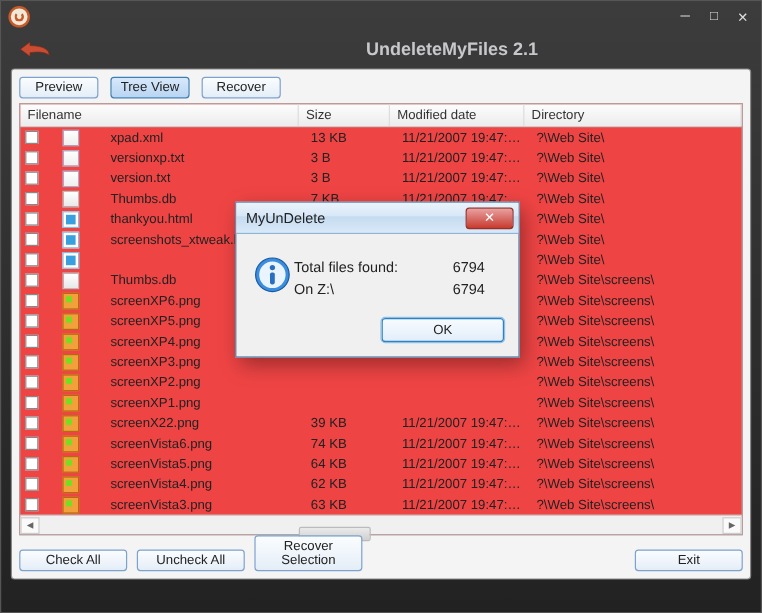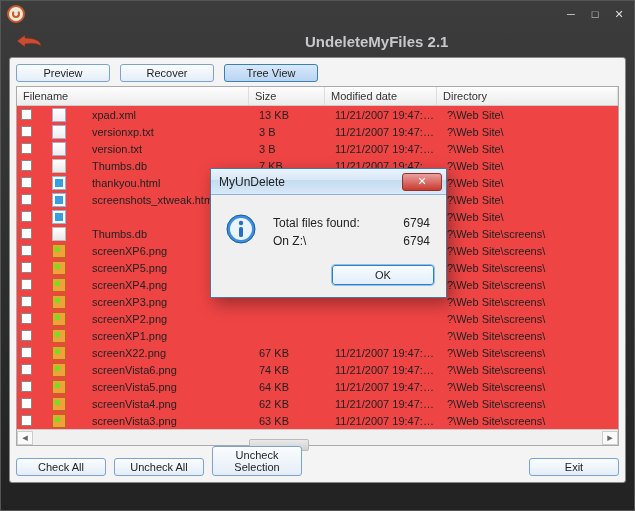--- a/index.html
+++ b/index.html
@@ -13,21 +13,21 @@
 .win-controls { display: flex; gap: 6px; color: #ddd; font-size: 14px; }
 .win-btn { width: 18px; height: 16px; display: flex; align-items: center; justify-content: center; cursor: pointer; }
 .app-title { color: #c8c8cc; font-size: 15px; font-weight: bold; padding-right: 6px; text-align: center; }
 
 .toolbar { height: 28px; display: flex; align-items: center; padding: 0 10px; gap: 260px; }
 .undo-icon { width: 34px; height: 18px; }
 
 .content { margin: 2px 8px 6px 8px; background: #f4f4f4; border: 1px solid #888; border-radius: 3px; height: 426px; position: relative; }
 .tabs { display: flex; gap: 10px; padding: 6px 6px 4px 6px; }
 .btn { background: linear-gradient(#fafdff,#e4edf7); border: 1px solid #7da2ce; border-radius: 3px; padding: 2px 0; text-align: center; cursor: pointer; color: #222; }
-.tab-btn { width: 94px; }
+.tab-btn { width: 66px; }
 .tab-btn.active { background: linear-gradient(#d7e8fb,#b9d5f2); border-color: #3c7fb1; }
 
 .grid { margin: 0 6px; background: #ef4444; border: 1px solid #aaa; height: 360px; display: flex; flex-direction: column; }
 .grid-header { display: flex; background: linear-gradient(#fdfdfd,#ececec); border-bottom: 1px solid #ccc; }
 .gh { padding: 3px 6px; border-right: 1px solid #ddd; color: #333; }
 .c-name { width: 232px; } .c-size { width: 76px; } .c-date { width: 112px; } .c-dir { flex: 1; }
 .grid-body { flex: 1; overflow: hidden; }
 .row { display: flex; align-items: center; height: 17px; padding-left: 4px; }
 .row .c-name { display: flex; align-items: center; gap: 20px; }
 .cb { width: 11px; height: 11px; border: 1px solid #888; background: #fff; }
@@ -46,25 +46,25 @@
 
 .bottom-bar { position:absolute; left:0; right:0; bottom:6px; display:flex; padding:0 6px; gap:8px;align-items:flex-end; }
 .bottom-bar .btn { width: 90px; }
 .bottom-bar .spacer { flex:1; }
 .invert-btn { width: 102px; }
 .exit-btn { width: 80px; }
 
 .footer { height: 20px; }
 
 
-.dialog { position:absolute; left:210px; top:168px; width:237px; background:#f0f0f0; border:1px solid #4a78a4; box-shadow: 4px 6px 16px rgba(0,0,0,0.35); }
+.dialog { position:absolute; left:196px; top:168px; width:237px; background:#f0f0f0; border:1px solid #4a78a4; box-shadow: 4px 6px 16px rgba(0,0,0,0.35); }
 .dlg-title { height:26px; background: linear-gradient(180deg,#eaf3fb 0%,#d7e7f7 45%,#c5dbf0 46%,#d9e9f8 100%); display:flex; align-items:center; justify-content:space-between; padding:0 4px 0 8px; border-bottom:1px solid #8fb4d9; }
 .dlg-title span { color:#222; font-size:12px; }
 .dlg-close { width:40px; height:18px; background: linear-gradient(#e9a0a0,#c83b2e); border:1px solid #963028; border-radius:3px; display:flex; align-items:center; justify-content:center; color:#fff; font-size:11px; }
-.dlg-body { padding: 18px 14px 8px 14px; display:flex; gap:14px; }
+.dlg-body { padding: 18px 26px 8px 14px; display:flex; }
 .info-icon { width:32px; height:32px; flex-shrink:0; }
 .dlg-text { flex:1; }
 .dlg-text table { width:100%; }
 .dlg-text td { font-size:12px; color:#222; padding:1px 0; }
 .dlg-text td.num { text-align:right; }
 .dlg-btns { display:flex; justify-content:flex-end; padding: 6px 12px 12px 12px; }
 .ok-btn { width:102px; padding:3px 0; background:linear-gradient(#f7fbff,#e3eef9); border:1px solid #2e82c4; outline: 1px solid #8fc0e8; border-radius:3px; }
 </style>
 </head>
 <body>
@@ -84,22 +84,22 @@
   <div class="toolbar">
     <svg class="undo-icon" viewBox="0 0 34 18">
       <path d="M 6 9 L 14 3 L 14 6 C 24 6 30 9 30 14 C 26 11 20 11 14 12 L 14 15 Z" fill="#c94d33" stroke="#7a2a18" stroke-width="0.6"></path>
     </svg>
     <div class="app-title">UndeleteMyFiles 2.1</div>
   </div>
 
   <div class="content">
     <div class="tabs">
       <div class="btn tab-btn">Preview</div>
+      <div class="btn tab-btn active">Tree View</div>
       <div class="btn tab-btn">Recover</div>
-      <div class="btn tab-btn active">Tree View</div>
     </div>
 
     <div class="grid">
       <div class="grid-header">
         <div class="gh c-name">Filename</div>
         <div class="gh c-size">Size</div>
         <div class="gh c-date">Modified date</div>
         <div class="gh c-dir">Directory</div>
       </div>
       <div class="grid-body" id="grid-body">
@@ -241,21 +241,21 @@
             <div class="c-size cell"></div>
             <div class="c-date cell"></div>
             <div class="c-dir cell">?\Web Site\screens\</div>
           </div>
           <div class="row">
             <div class="c-name">
               <div class="cb"></div>
               <div class="fi fi-png"></div>
               <span class="cell">screenX22.png</span>
             </div>
-            <div class="c-size cell">67 KB</div>
+            <div class="c-size cell">39 KB</div>
             <div class="c-date cell">11/21/2007 19:47:…</div>
             <div class="c-dir cell">?\Web Site\screens\</div>
           </div>
           <div class="row">
             <div class="c-name">
               <div class="cb"></div>
               <div class="fi fi-png"></div>
               <span class="cell">screenVista6.png</span>
             </div>
             <div class="c-size cell">74 KB</div>
@@ -298,21 +298,21 @@
         <div class="track">
             <div class="thumb"></div>
           </div>
         <div class="arrow">▸</div>
       </div>
     </div>
 
     <div class="bottom-bar">
       <div class="btn">Check All</div>
       <div class="btn">Uncheck All</div>
-      <div class="btn invert-btn">Uncheck Selection</div>
+      <div class="btn invert-btn">Recover Selection</div>
       <div class="spacer"></div>
       <div class="btn exit-btn">Exit</div>
     </div>
   </div>
   <div class="footer"></div>
 </div>
 
 <div class="dialog">
   <div class="dlg-title">
     <span>MyUnDelete</span>

